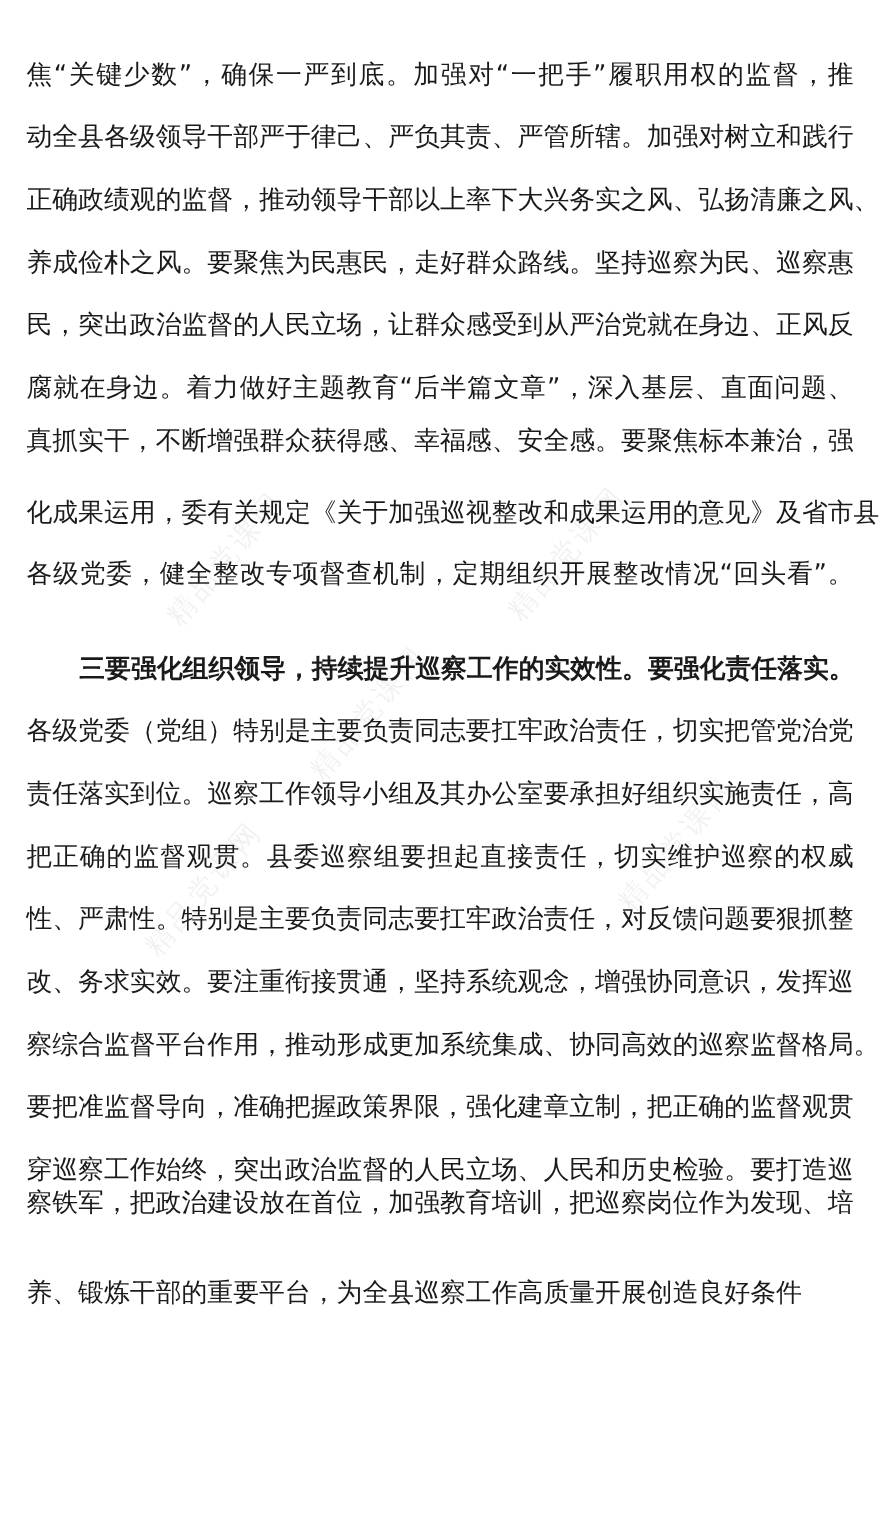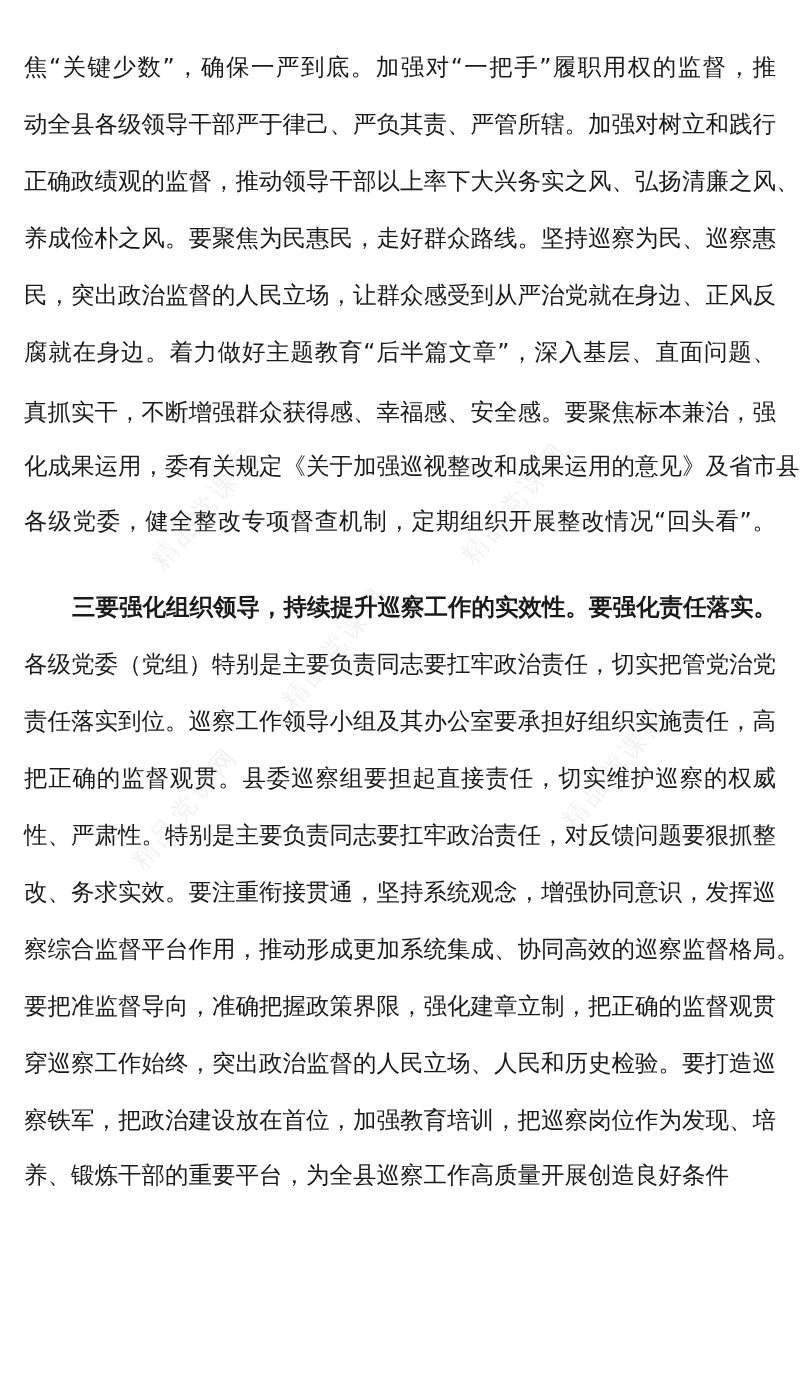--- a/index.html
+++ b/index.html
@@ -60,36 +60,36 @@
 
 <div class="page">
 
   <div>
     <div class="line" style="top:52px">焦“关键少数”，确保一严到底。加强对“一把手”履职用权的监督，推</div>
     <div class="line" style="top:109px">动全县各级领导干部严于律己、严负其责、严管所辖。加强对树立和践行</div>
     <div class="line" style="top:166px">正确政绩观的监督，推动领导干部以上率下大兴务实之风、弘扬清廉之风、</div>
     <div class="line" style="top:223px">养成俭朴之风。要聚焦为民惠民，走好群众路线。坚持巡察为民、巡察惠</div>
     <div class="line" style="top:280px">民，突出政治监督的人民立场，让群众感受到从严治党就在身边、正风反</div>
     <div class="line" style="top:337px">腐就在身边。着力做好主题教育“后半篇文章”，深入基层、直面问题、</div>
-    <div class="line" style="top:397px">真抓实干，不断增强群众获得感、幸福感、安全感。要聚焦标本兼治，强</div>
+    <div class="line" style="top:385px">真抓实干，不断增强群众获得感、幸福感、安全感。要聚焦标本兼治，强</div>
     <div class="line" style="top:451px">化成果运用，委有关规定《关于加强巡视整改和成果运用的意见》及省市县</div>
     <div class="line" style="top:506px">各级党委，健全整改专项督查机制，定期组织开展整改情况“回头看”。</div>
   </div>
 
   <div>
     <div class="line indent" style="top:592px">三要强化组织领导，持续提升巡察工作的实效性。要强化责任落实。</div>
     <div class="line" style="top:649px">各级党委（党组）特别是主要负责同志要扛牢政治责任，切实把管党治党</div>
     <div class="line" style="top:706px">责任落实到位。巡察工作领导小组及其办公室要承担好组织实施责任，高</div>
     <div class="line" style="top:763px">把正确的监督观贯。县委巡察组要担起直接责任，切实维护巡察的权威</div>
     <div class="line" style="top:820px">性、严肃性。特别是主要负责同志要扛牢政治责任，对反馈问题要狠抓整</div>
     <div class="line" style="top:877px">改、务求实效。要注重衔接贯通，坚持系统观念，增强协同意识，发挥巡</div>
     <div class="line" style="top:934px">察综合监督平台作用，推动形成更加系统集成、协同高效的巡察监督格局。</div>
     <div class="line" style="top:991px">要把准监督导向，准确把握政策界限，强化建章立制，把正确的监督观贯</div>
     <div class="line" style="top:1048px">穿巡察工作始终，突出政治监督的人民立场、人民和历史检验。要打造巡</div>
-    <div class="line" style="top:1105px">察铁军，把政治建设放在首位，加强教育培训，把巡察岗位作为发现、培</div>
+    <div class="line" style="top:1078px">察铁军，把政治建设放在首位，加强教育培训，把巡察岗位作为发现、培</div>
     <div class="line last" style="top:1160px">养、锻炼干部的重要平台，为全县巡察工作高质量开展创造良好条件</div>
   </div>
 
   <div class="watermark" style="left:130px; top:490px;">精品党课网</div>
   <div class="watermark" style="left:440px; top:485px;">精品党课网</div>
   <div class="watermark" style="left:260px; top:630px;">精品党课网</div>
   <div class="watermark" style="left:110px; top:790px;">精品党课网</div>
   <div class="watermark" style="left:540px; top:750px;">精品党课网</div>
 </div>
 

